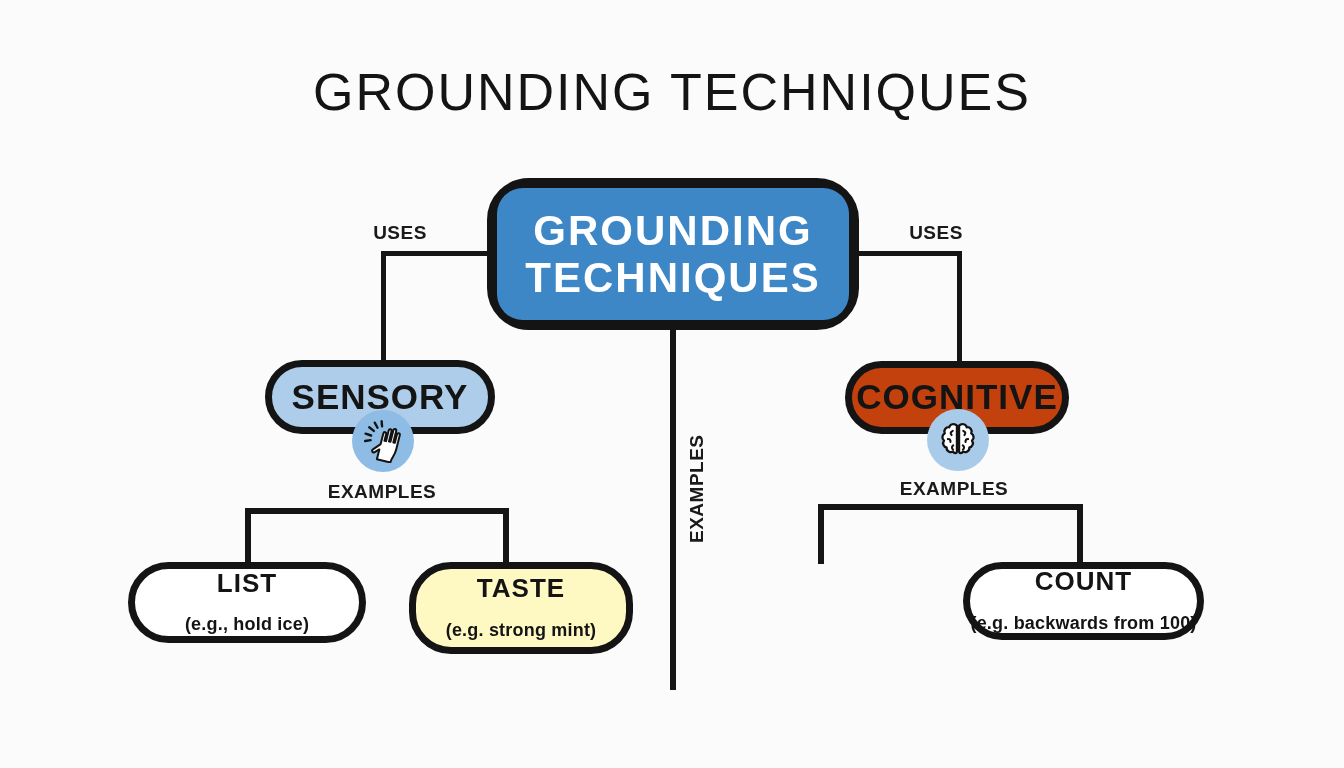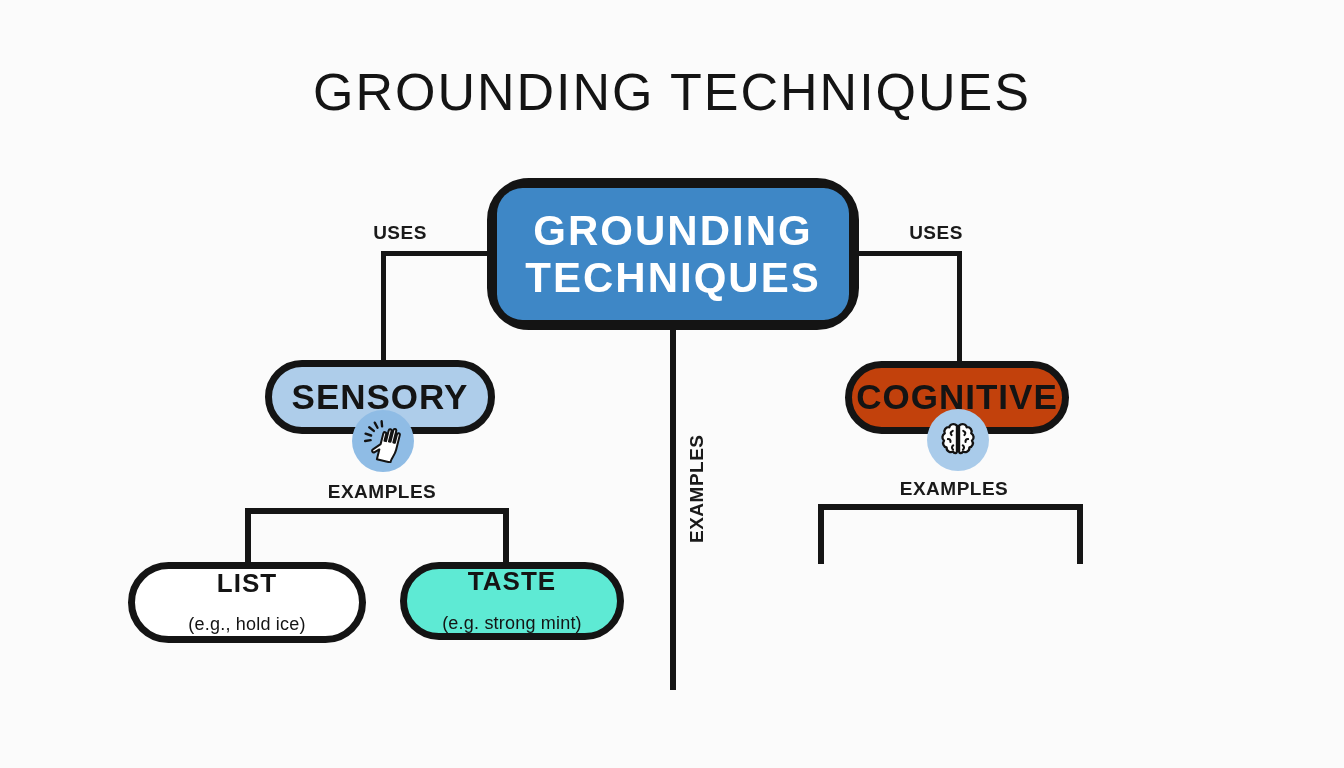--- a/index.html
+++ b/index.html
@@ -51,26 +51,26 @@
     display:flex;align-items:center;justify-content:center;
     writing-mode:vertical-rl;transform:rotate(180deg);
   }
   
   .pill{
     position:absolute;box-sizing:border-box;border:7px solid #141414;
     border-radius:42px;display:flex;flex-direction:column;
     align-items:center;justify-content:center;text-align:center;
   }
   .pill-main{font-size:26px;font-weight:800;letter-spacing:1px;line-height:1.05;white-space:nowrap;}
-  .pill-sub{font-size:18px;font-weight:400;letter-spacing:.2px;line-height:1.1;white-space:nowrap;margin-top:18px;text-align:right;}
+  .pill-sub{font-size:18px;font-weight:700;letter-spacing:.2px;line-height:1.1;white-space:nowrap;margin-top:18px;text-align:right;}
   .sensory  {left:265px;top:360px;width:230px;height:74px;background:#aecdea;}
   .cognitive{left:845px;top:361px;width:224px;height:73px;background:#c2410c;}
   .sensory .pill-main,.cognitive .pill-main{font-size:35px;}
   .touch{left:128px;top:562px;width:238px;height:81px;background:#ffffff;}
-  .taste{left:400px;top:562px;width:224px;height:78px;background:#5eead4;}
+  .taste{left:409px;top:562px;width:224px;height:92px;background:#fef9c3;}
   .list {left:705px;top:562px;width:233px;height:82px;background:#ffffff;}
   .count{left:963px;top:562px;width:241px;height:78px;background:#ffffff;}
   
   .icon-circle{
     position:absolute;width:62px;height:62px;border-radius:50%;
     display:flex;align-items:center;justify-content:center;z-index:3;
   }
   .hand-circle {left:352px;top:410px;background:#8fbce5;}
   .brain-circle{left:927px;top:409px;background:#a9cbea;}
 </style>
@@ -145,14 +145,18 @@
   </div>
 
   <div class="pill touch">
     <div class="pill-main">LIST</div>
     <div class="pill-sub">(e.g., hold ice)</div>
   </div>
   <div class="pill taste">
     <div class="pill-main">TASTE</div>
     <div class="pill-sub">(e.g. strong mint)</div>
   </div>
+  <div class="pill count">
+    <div class="pill-main">COUNT</div>
+    <div class="pill-sub">(e.g. backwards from 100)</div>
+  </div>
 
 </div>
 
 </body></html>

